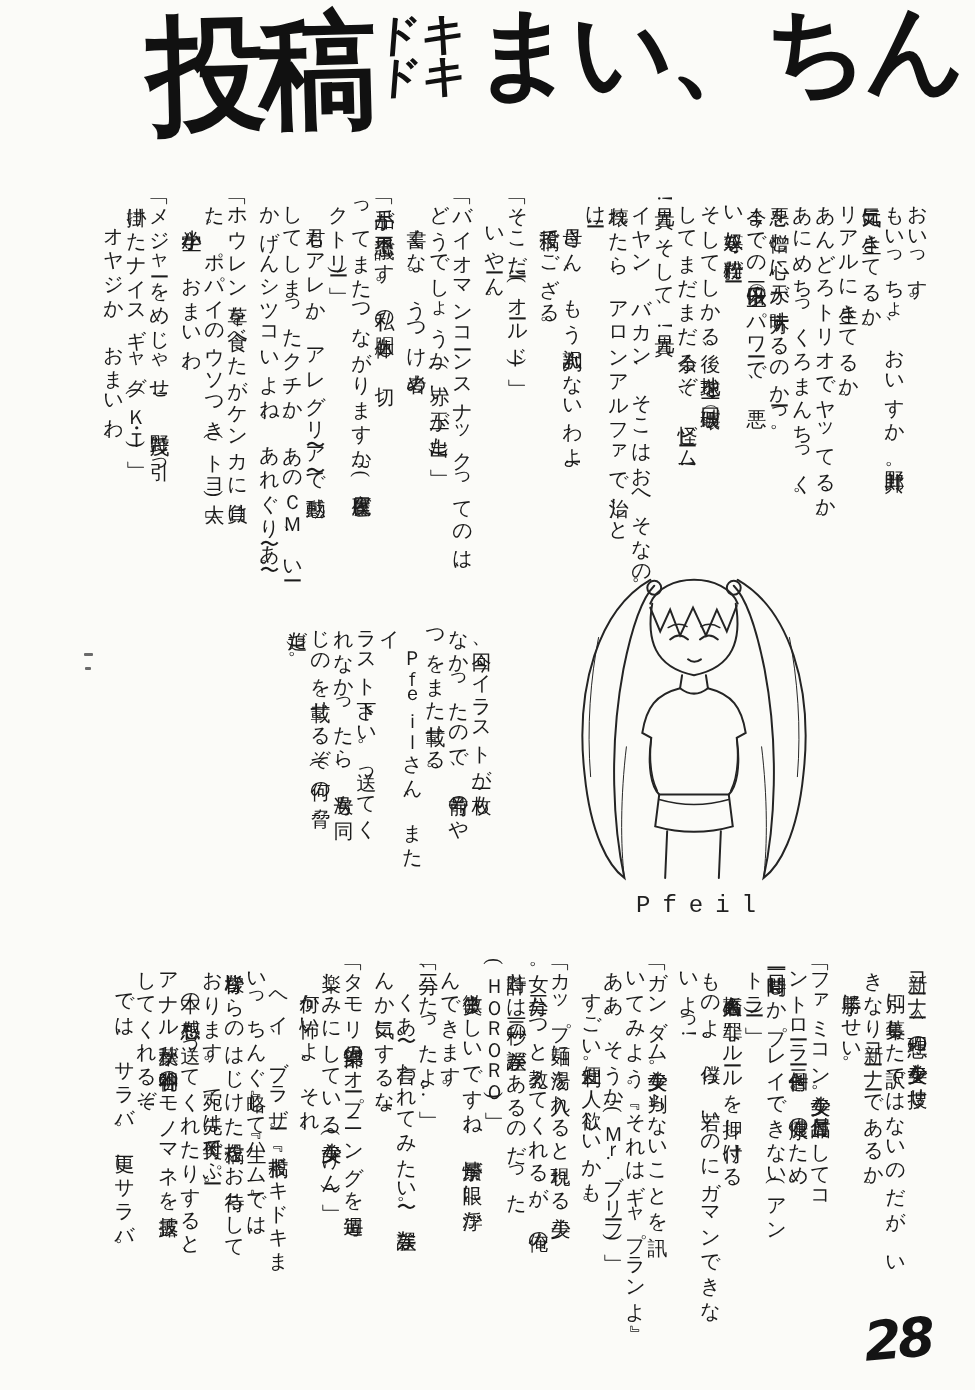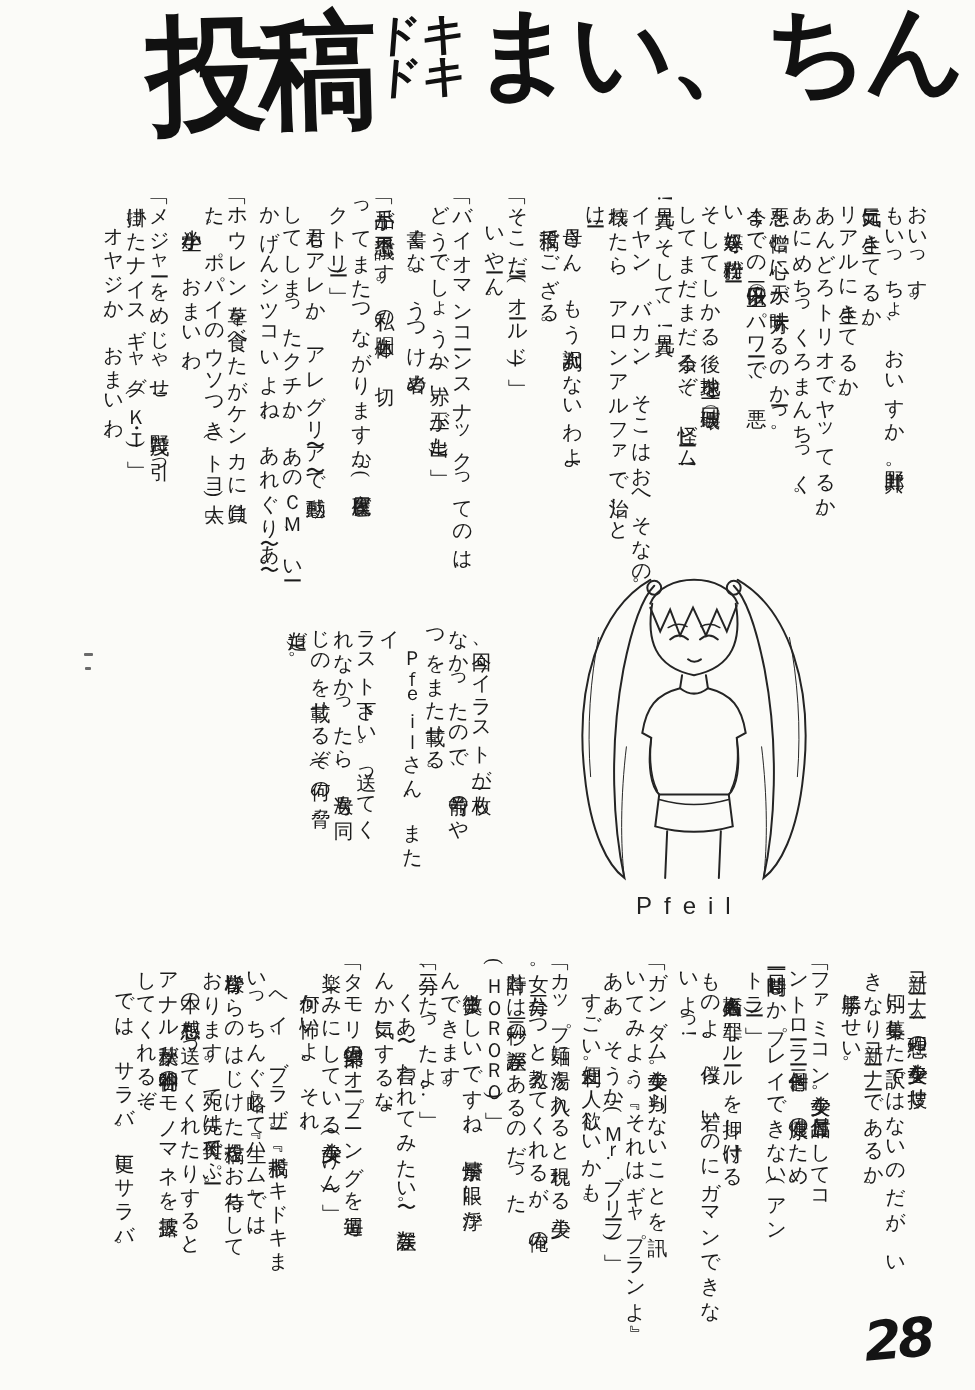--- a/index.html
+++ b/index.html
@@ -37,21 +37,21 @@
   .bottom-section p{line-height:22px;letter-spacing:1px;}
   .notice-section{left:305px;top:616px;width:188px;height:264px;font-size:20px;}
   .notice-section p{line-height:23px;letter-spacing:1px;}
   .vtext p.blank{line-height:9px;}
   
   .illustration{position:absolute;left:552px;top:548px;width:284px;height:338px;}
   .illustration svg{width:100%;height:100%;}
   .caption{
     position:absolute;left:636px;top:892px;
     font-size:24px;letter-spacing:12px;color:#222;
-    font-family:Liberation Sans, sans-serif;
+    font-family:Liberation Mono, monospace;
   }
   
   .page-number{
     position:absolute;left:864px;top:1308px;
     font-family:"DejaVu Sans","Liberation Sans",sans-serif;
     font-weight:900;font-style:italic;font-size:54px;color:#141414;
     transform:rotate(-5deg);letter-spacing:-4px;
   }
   
   .artifact{position:absolute;background:#6a6a6a;border-radius:1px;}

